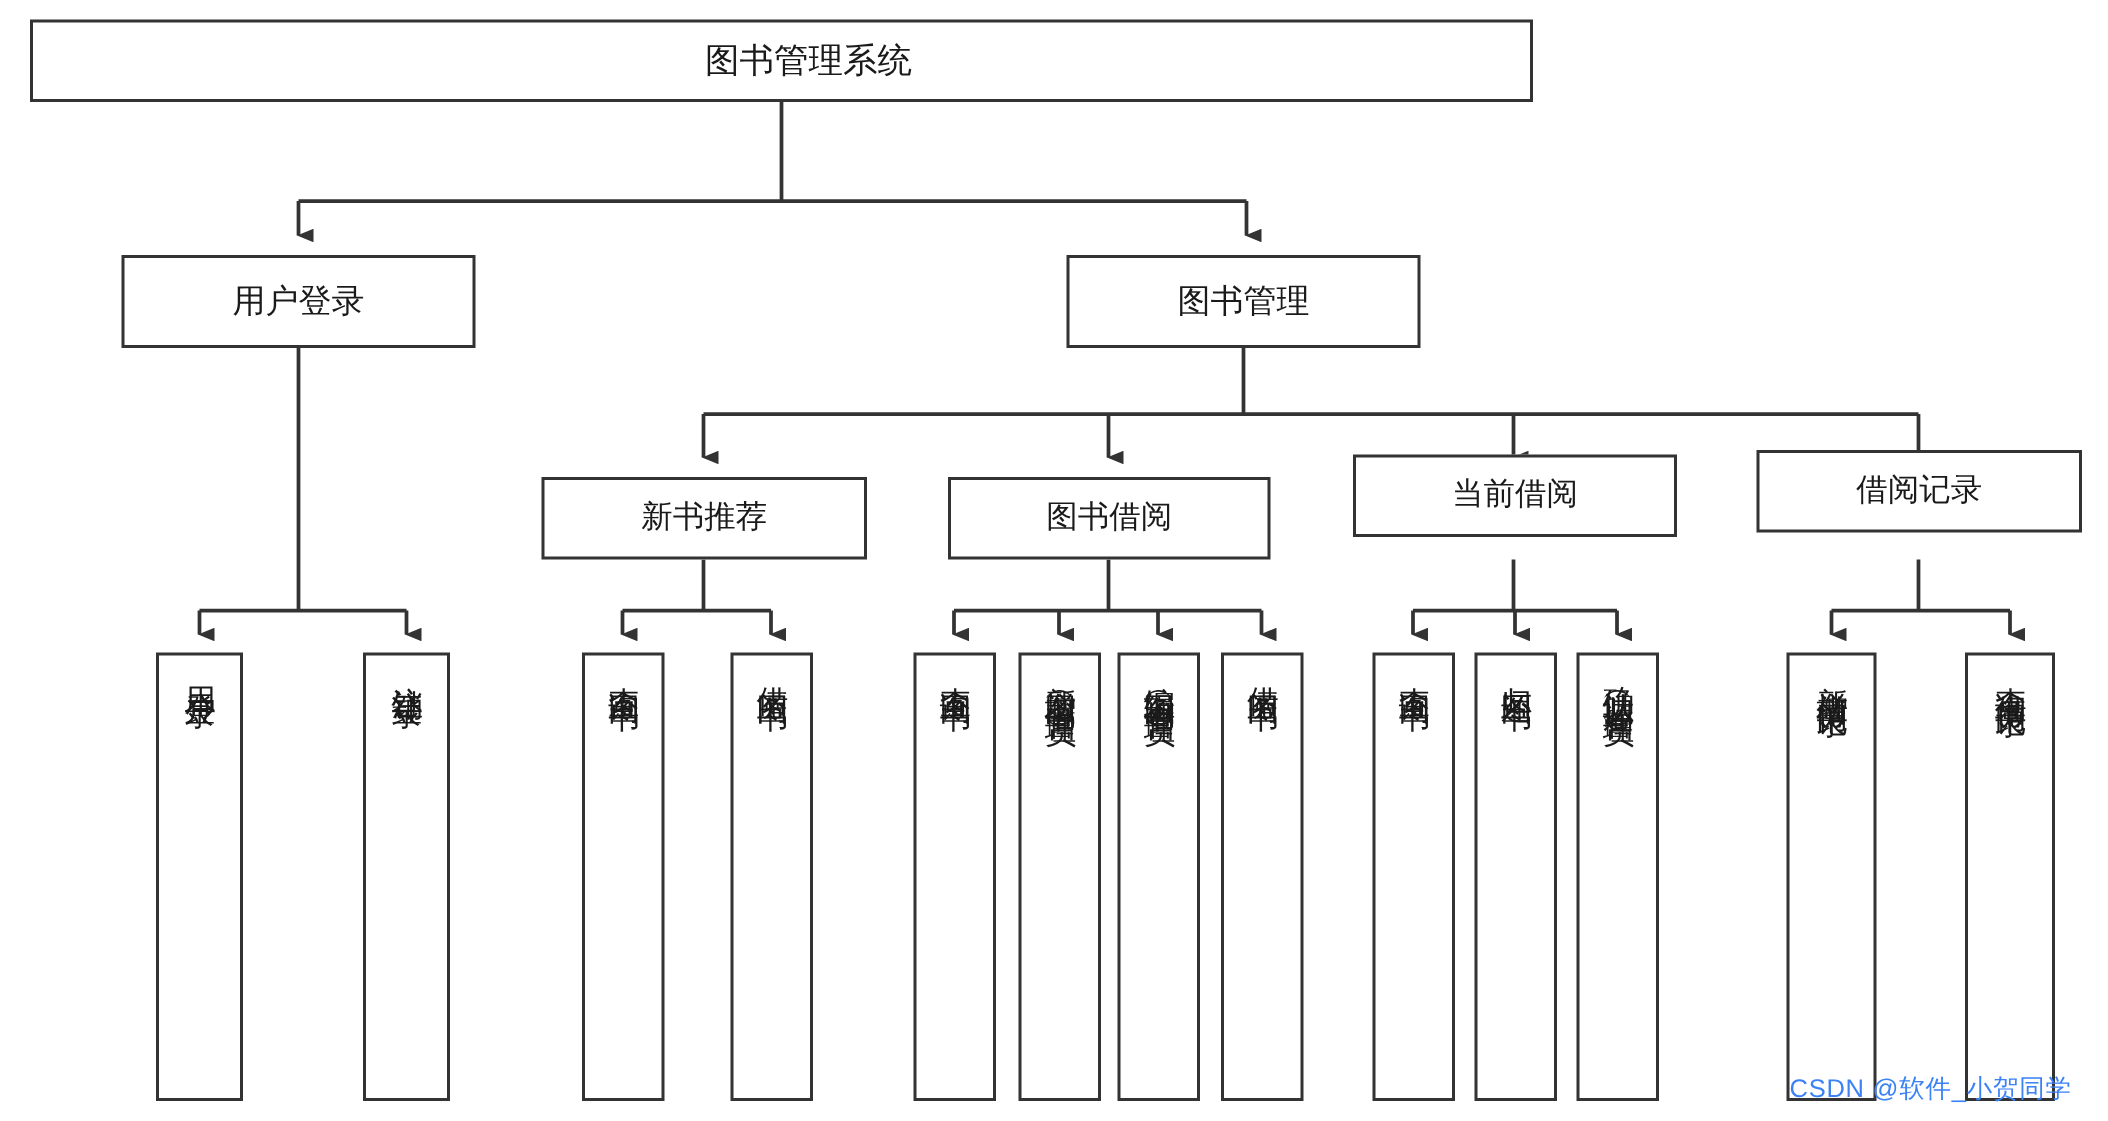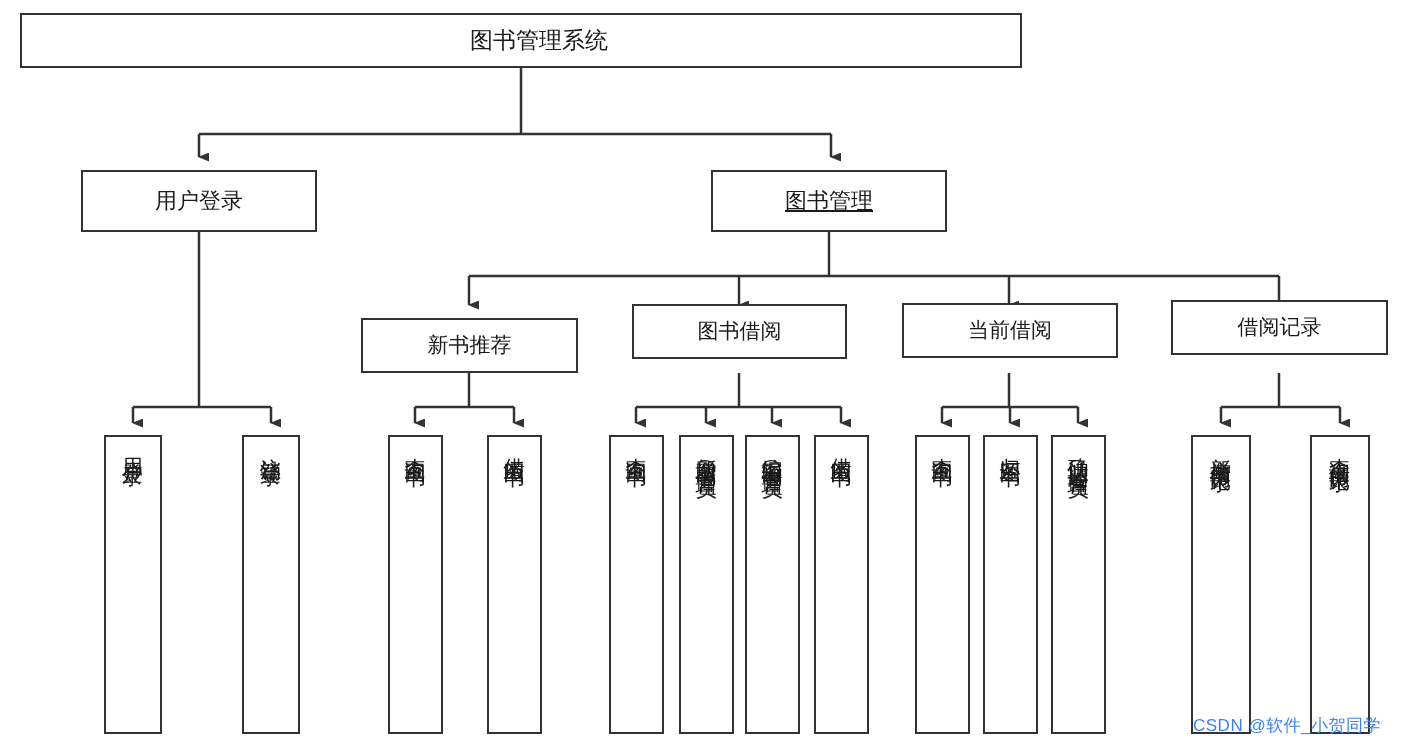--- a/index.html
+++ b/index.html
@@ -124,28 +124,28 @@
     </g>
   </svg>
 
   <div class="node root" style="left:20px; top:13px; width:1002px; height:55px;padding-left:36px;">
     <span class="label">图书管理系统</span>
   </div>
 
   <div class="node lvl2" style="left:81px; top:170px; width:236px; height:62px;">
     <span class="label">用户登录</span>
   </div>
-  <div class="node lvl2" style="left:711px; top:170px; width:236px; height:62px;text-decoration:underline;">
+  <div class="node lvl2" style="left:711px; top:170px; width:236px; height:62px;">
     <span class="label">图书管理</span>
   </div>
 
   <div class="node lvl3" style="left:361px; top:318px; width:217px; height:55px;">
     <span class="label">新书推荐</span>
   </div>
-  <div class="node lvl3" style="left:632px; top:304px; width:215px; height:55px;">
+  <div class="node lvl3" style="left:632px; top:318px; width:215px; height:55px;">
     <span class="label">图书借阅</span>
   </div>
   <div class="node lvl3" style="left:902px; top:303px; width:216px; height:55px;">
     <span class="label">当前借阅</span>
   </div>
   <div class="node lvl3" style="left:1171px; top:300px; width:217px; height:55px;">
     <span class="label">借阅记录</span>
   </div>
 
   <div class="node leaf" style="left:104px; top:435px; width:58px; height:299px;">

